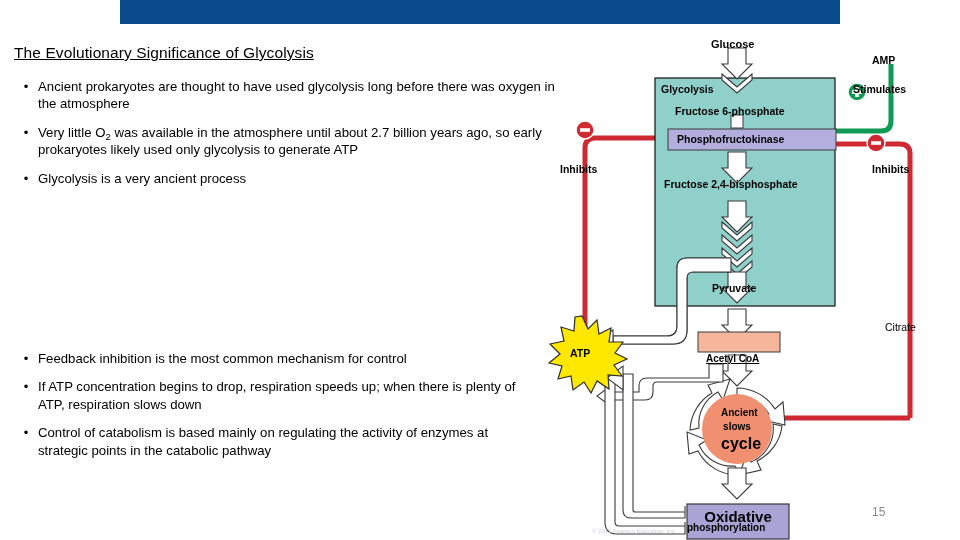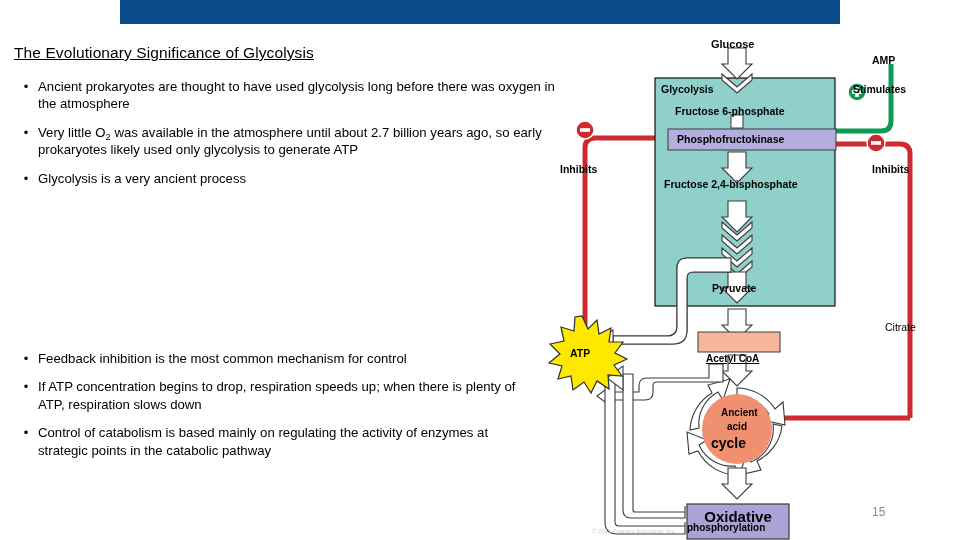--- a/index.html
+++ b/index.html
@@ -189,22 +189,22 @@
 
     <div class="dlabel" style="left:142px;top:107px;font-size:10.5px;">Phosphofructokinase</div>
 
     <div class="dlabel" style="left:129px;top:152px;font-size:10.5px;">Fructose 2,4-bisphosphate</div>
 
     <div class="dlabel" style="left:177px;top:256px;font-size:10.5px;">Pyruvate</div>
 
     <div class="dlabel" style="left:171px;top:327px;font-size:10px;text-decoration:underline;">Acetyl CoA</div>
 
     <div class="dlabel" style="left:186px;top:381px;font-size:10px;text-align:center;width:32px;">Ancient</div>
-    <div class="dlabel" style="left:186px;top:395px;font-size:10px;text-align:center;width:32px;">acid</div>
-    <div class="dlabel" style="left:176px;top:409px;font-size:14px;text-align:center;width:32px;">cycle</div>
+    <div class="dlabel" style="left:186px;top:395px;font-size:10px;text-align:center;width:32px;">slows</div>
+    <div class="dlabel" style="left:186px;top:409px;font-size:16px;text-align:center;width:32px;">cycle</div>
 
     <div class="dlabel" style="left:152px;top:482px;font-size:15px;text-align:center;width:102px;">Oxidative</div>
     <div class="dlabel" style="left:152px;top:496px;font-size:10px;text-align:left;width:102px;">phosphorylation</div>
 
     <div class="dlabel" style="left:35px;top:321px;font-size:10.5px;">ATP</div>
 
     <div class="dlabel" style="left:337px;top:28px;font-size:10.5px;">AMP</div>
 
     <div class="dlabel" style="left:318px;top:57px;font-size:10.5px;">Stimulates</div>
 

